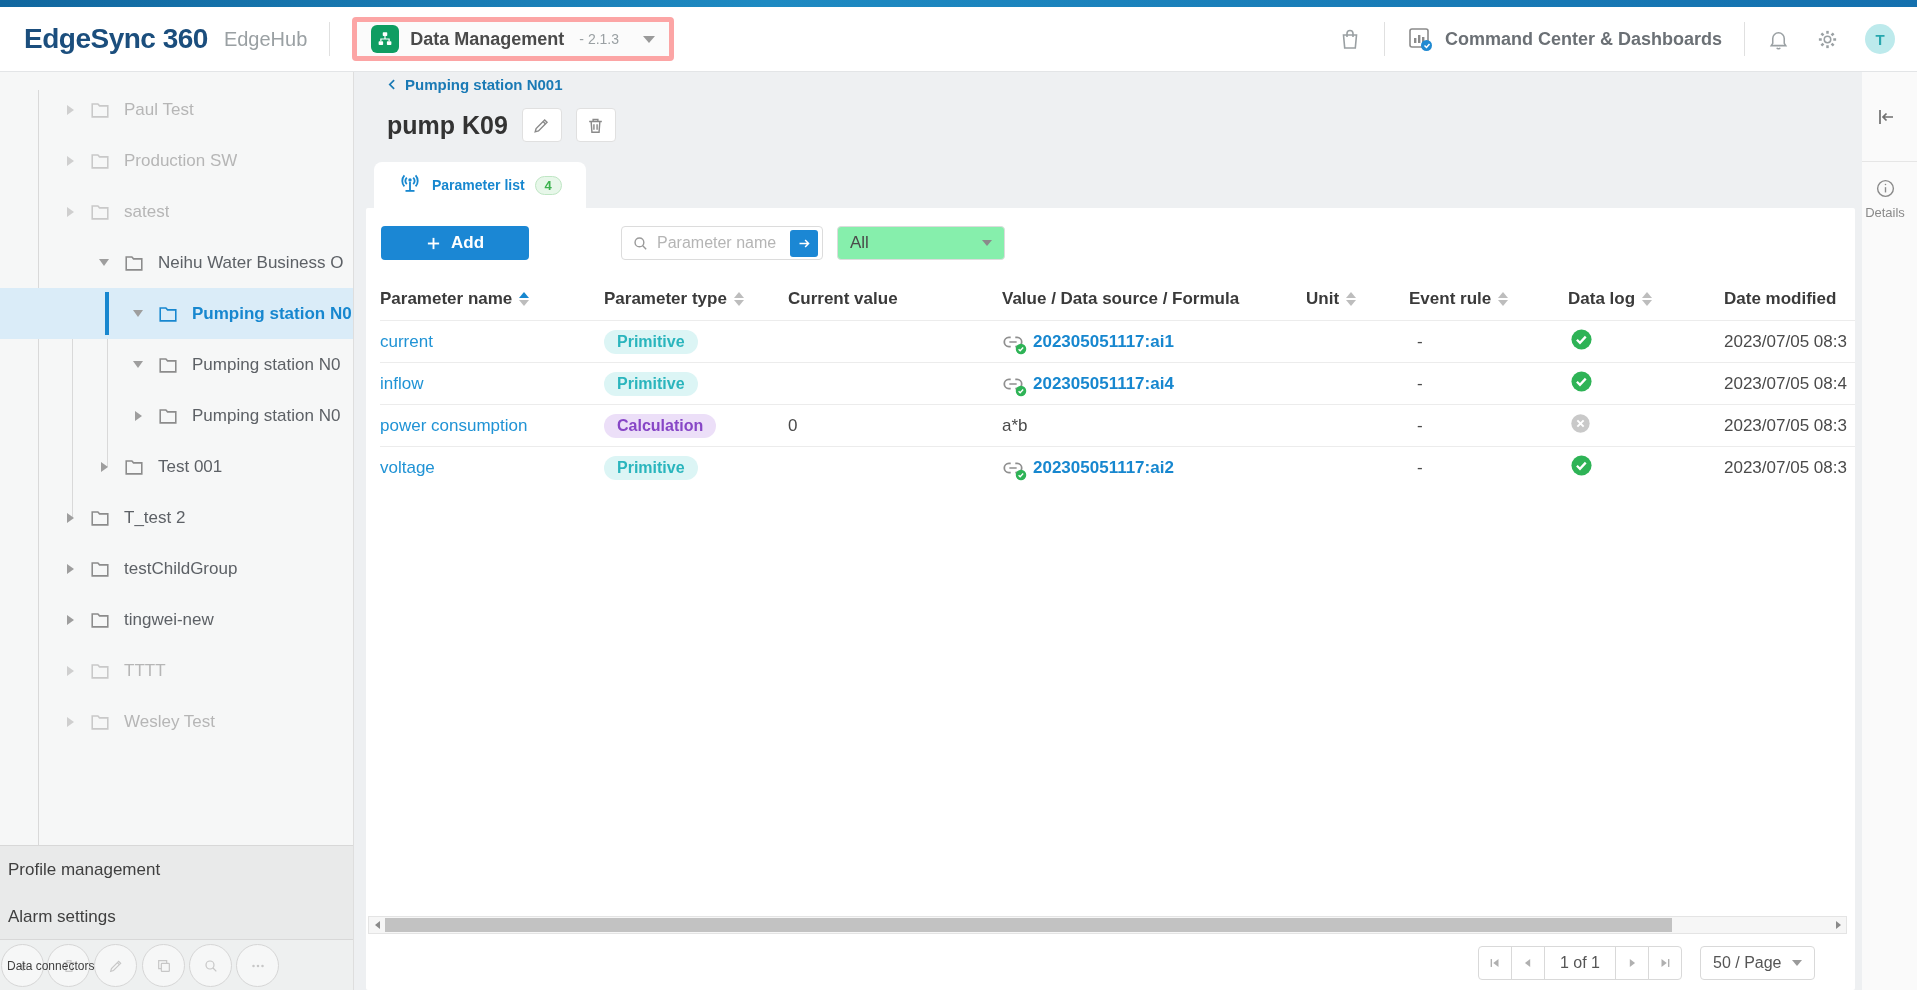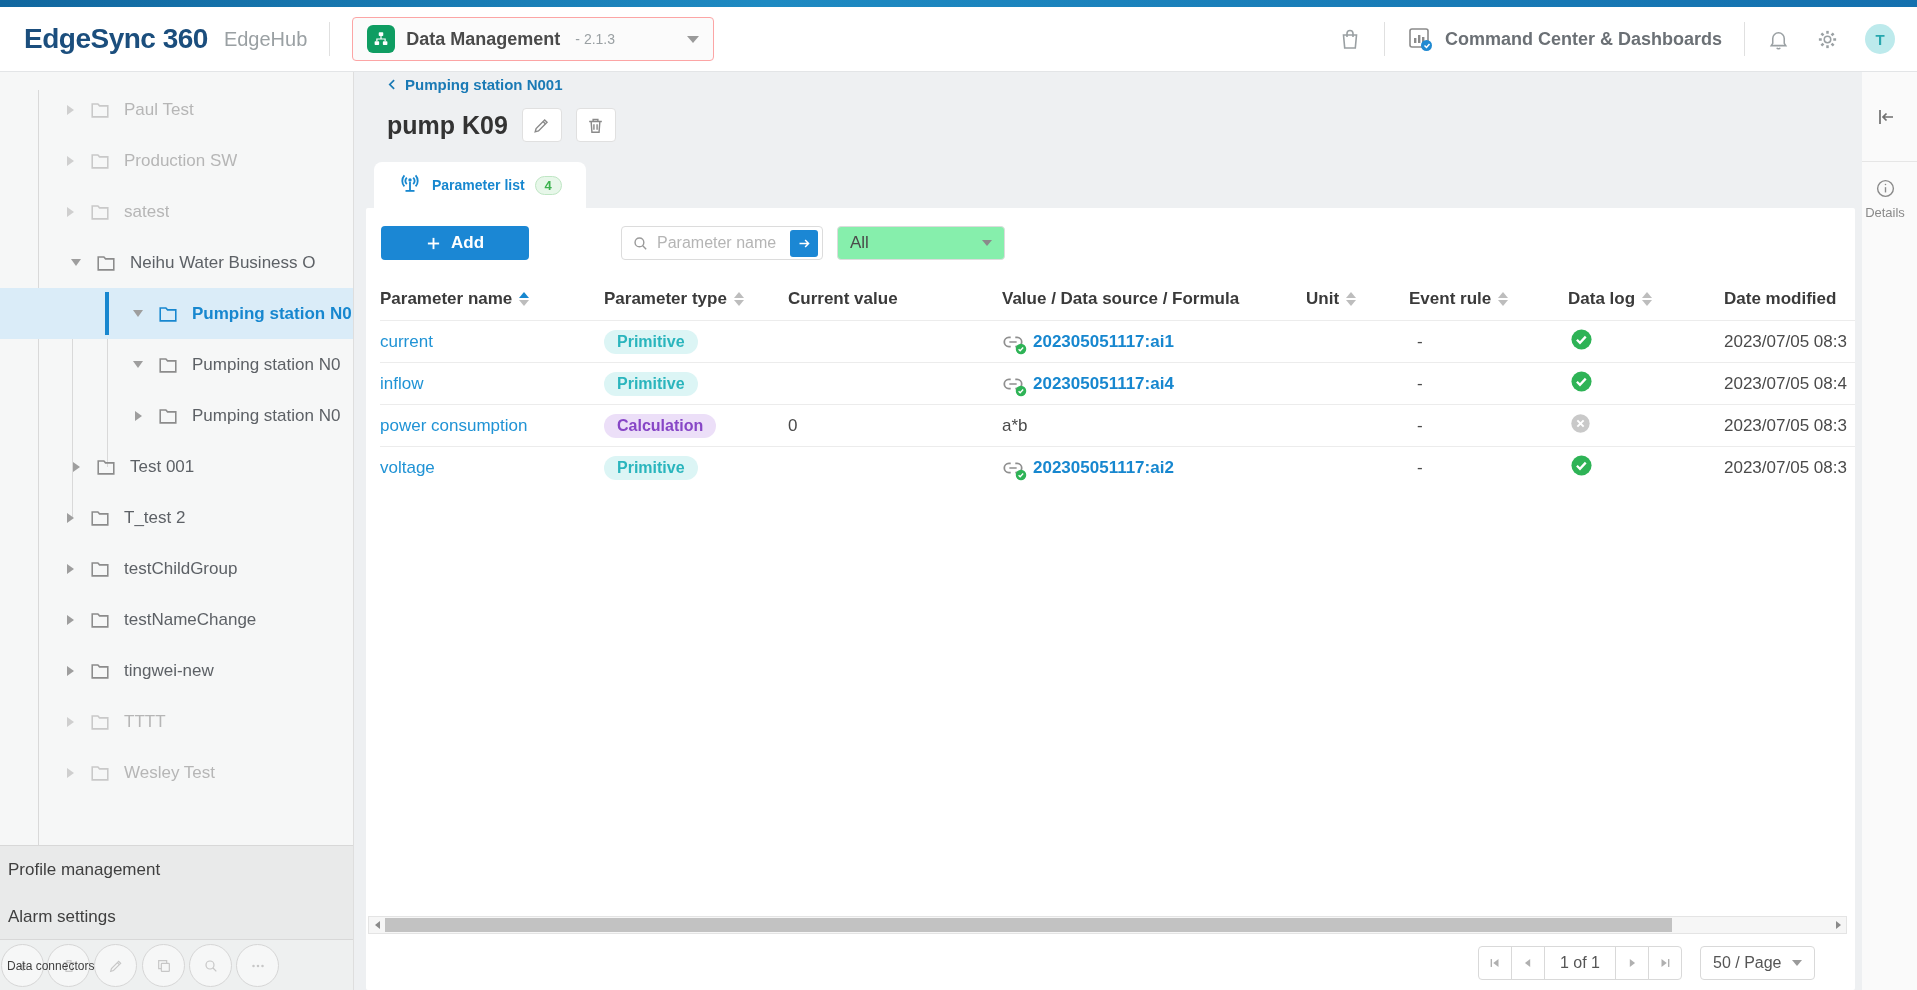--- a/index.html
+++ b/index.html
@@ -8,22 +8,22 @@
   svg { display:block; }
 
   
   .topstrip { position:absolute; top:0; left:0; right:0; height:7px;
               background:linear-gradient(90deg,#11679f,#1e8ac2 40%,#1470ae); }
   .topbar { position:absolute; top:7px; left:0; right:0; height:65px; background:#fff;
             border-bottom:1px solid #e3e5e7; display:flex; align-items:center; padding:0 22px 0 24px; }
   .brand { font-size:28px; font-weight:700; color:#1b4e7d; letter-spacing:-0.5px; }
   .product { font-size:20px; color:#9aa0a3; margin-left:16px; }
   .vdiv { width:1px; height:34px; background:#e0e0e0; margin:0 22px; }
-  .switcher { display:flex; align-items:center; gap:11px; background:#fbfbfb; border:1px solid #fca5a5;
-              border-radius:4px; height:44px; width:362px; padding:0 14px; cursor:pointer; }
+  .switcher { display:flex; align-items:center; gap:11px; background:#fbfbfb; border:5px solid #fca5a5;
+              border-radius:4px; height:44px; width:322px; padding:0 14px; cursor:pointer; }
   .green-ico { width:28px; height:28px; border-radius:6px; background:#0f9d62; display:flex; align-items:center; justify-content:center; }
   .switcher-label { font-size:18px; color:#4a4a4a; font-weight:600; }
   .switcher-ver { font-size:14px; color:#9aa0a3; margin-left:4px; }
   .caret-tri { width:0; height:0; border-left:6px solid transparent; border-right:6px solid transparent;
                border-top:7px solid #9a9a9a; margin-left:auto; }
   .top-spacer { flex:1; }
   .top-icon { color:#9aa0a3; display:flex; align-items:center; cursor:pointer; }
   .nav-dash { display:flex; align-items:center; gap:12px; cursor:pointer; }
   .nav-dash-label { font-size:18px; color:#6b7075; font-weight:600; }
   .avatar { width:30px; height:30px; border-radius:50%; background:#bdeaec; color:#27a7ae;
@@ -33,21 +33,21 @@
   
   .sidebar { position:absolute; top:72px; left:0; width:354px; bottom:0; background:#f6f7f7;
              border-right:1px solid #dedede; overflow:hidden; }
   .tree { position:absolute; top:0; left:0; right:0; bottom:145px; padding-top:12px; overflow:hidden; }
   .guide { position:absolute; width:1px; background:#d9d9d9; }
   .g1 { left:38px; top:18px; height:760px; }
   .g2 { left:72px; top:218px; height:228px; }
   .g3 { left:107px; top:267px; height:128px; }
   .tree-item { position:relative; display:flex; align-items:center; height:51px; white-space:nowrap;
                overflow:hidden; cursor:pointer; font-size:17px; color:#5d6166; }
-  .tree-item.lvl1 { padding-left:62px; } .tree-item.lvl2 { padding-left:68px; } .tree-item.lvl3 { padding-left:130px; }
+  .tree-item.lvl1 { padding-left:62px; } .tree-item.lvl2 { padding-left:96px; } .tree-item.lvl3 { padding-left:130px; }
   .tree-item.muted { color:#b6b6b6; }
   .tree-item.muted .folder svg { color:#c9c9c9; }
   .tree-item.muted .tri.right { border-left-color:#cfcfcf; }
   .tree-item.selected { background:#daecf8; color:#1787cf; font-weight:700; }
   .tree-item.selected .folder svg { color:#1787cf; }
   .tree-item.selected::before { content:""; position:absolute; left:105px; top:4px; bottom:4px; width:4px; background:#1787cf; }
   .tw { width:16px; display:flex; justify-content:center; margin-right:11px; flex:0 0 auto; }
   .tri { width:0; height:0; }
   .tri.right { border-top:5px solid transparent; border-bottom:5px solid transparent; border-left:7px solid #9e9e9e; }
   .tri.down  { border-left:5px solid transparent; border-right:5px solid transparent; border-top:7px solid #9e9e9e; }
@@ -319,31 +319,20 @@
       <div class="tree-item lvl1">
         <span class="tw">
           <span class="tri right"></span>
         </span>
         <span class="folder">
           <svg width="22" height="22" viewBox="0 0 24 24" fill="none" stroke="currentColor" stroke-width="1.7">
             <path d="M3.5 19.5v-14h6.2l1.8 2h9v12z"></path>
           </svg>
         </span>
         <span class="tlabel">testChildGroup</span>
-      </div>
-      <div class="tree-item lvl1">
-        <span class="tw">
-          <span class="tri right"></span>
-        </span>
-        <span class="folder">
-          <svg width="22" height="22" viewBox="0 0 24 24" fill="none" stroke="currentColor" stroke-width="1.7">
-            <path d="M3.5 19.5v-14h6.2l1.8 2h9v12z"></path>
-          </svg>
-        </span>
-        <span class="tlabel">testNameChange</span>
       </div>
       <div class="tree-item lvl1">
         <span class="tw">
           <span class="tri right"></span>
         </span>
         <span class="folder">
           <svg width="22" height="22" viewBox="0 0 24 24" fill="none" stroke="currentColor" stroke-width="1.7">
             <path d="M3.5 19.5v-14h6.2l1.8 2h9v12z"></path>
           </svg>
         </span>

